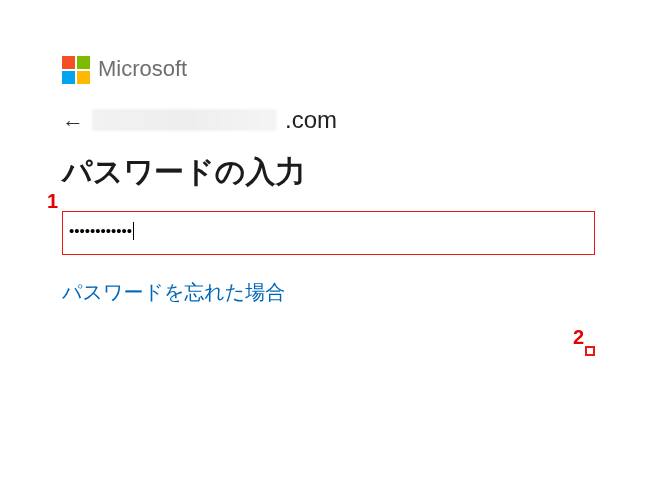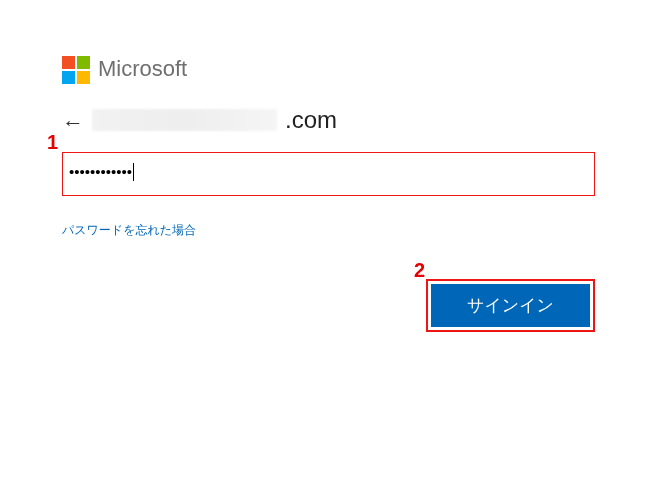--- a/index.html
+++ b/index.html
@@ -94,21 +94,21 @@
       width: 1px;
       height: 18px;
       background: #000;
       vertical-align: middle;
       margin-left: 1px;
       position: relative;
       top: -1px;
     }
     .forgot-link {
       color: #0067b8;
-      font-size: 12px;
+      font-size: 20px;
       text-decoration: none;
       cursor: pointer;
       display: inline-block;
       margin-bottom: 40px;
     }
     .btn-row {
       display: flex;
       justify-content: flex-end;
       position: relative;
     }
@@ -150,28 +150,28 @@
     </div>
     <div class="logo-text">Microsoft</div>
   </div>
 
   <div class="identity-row">
     <span class="back-arrow">←</span>
     <span class="ident-blur" style="width:185px"></span>
     <span class="ident-text">.com</span>
   </div>
 
+  <h1 class="title">パスワードの入力</h1>
 
   <div class="input-wrap">
     <div class="callout-1">1</div>
     <div class="pwd-dots"><span>••••••••••••</span><span class="caret"></span></div>
   </div>
 
   <a class="forgot-link">パスワードを忘れた場合</a>
 
   <div class="btn-row">
     <div class="btn-wrap">
       <div class="callout-2">2</div>
-      <button class="signin-btn">サインイン</button>
     </div>
   </div>
 
 </div>
 
 </body></html>

